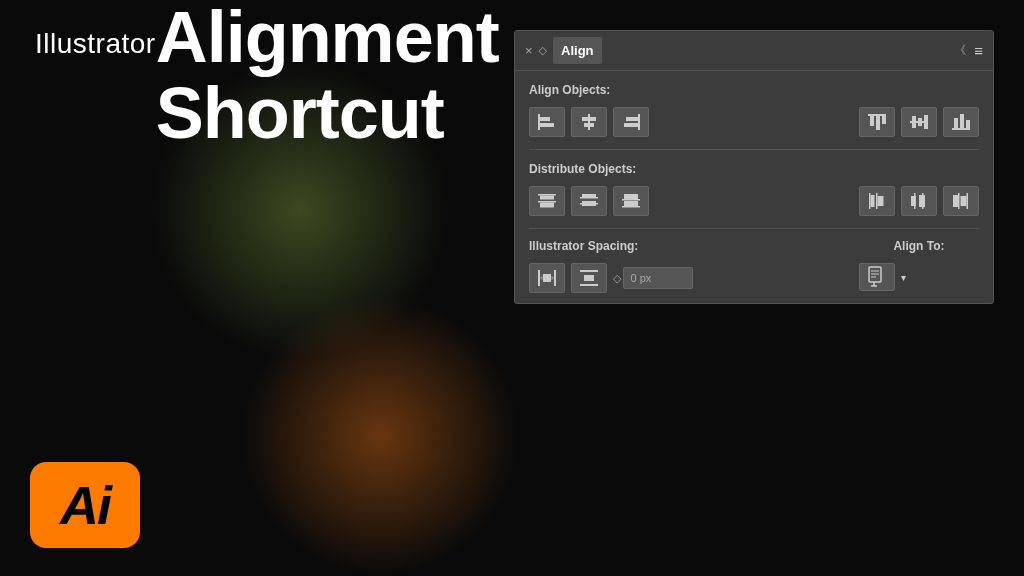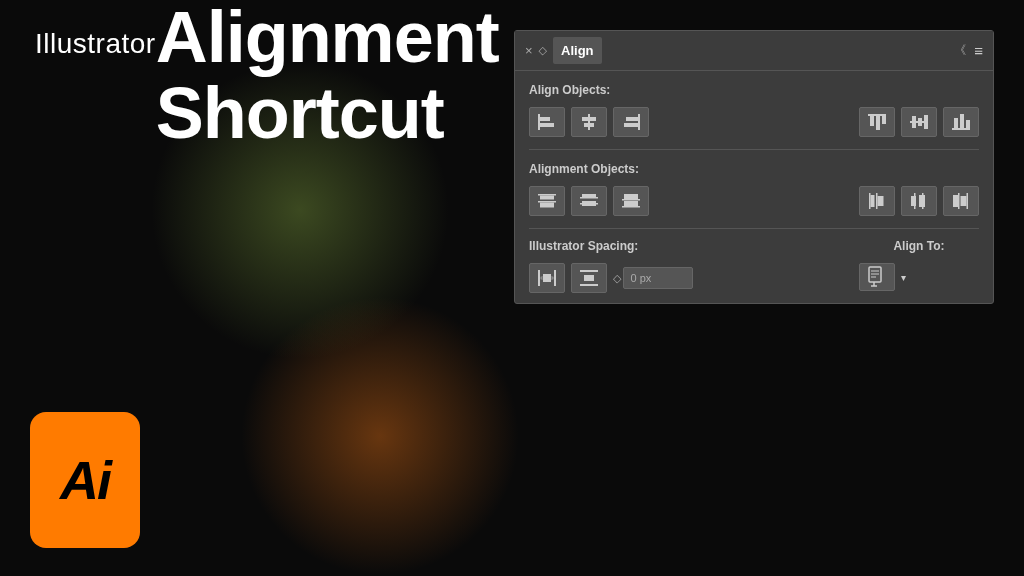--- a/index.html
+++ b/index.html
@@ -69,21 +69,21 @@
       margin-left: 0px;
       letter-spacing: -1px;
     }
 
     
     .ai-logo {
       position: absolute;
       bottom: 28px;
       left: 30px;
       width: 110px;
-      height: 136px;
+      height: 86px;
       background: #FF7B00;
       border-radius: 16px;
       display: flex;
       align-items: center;
       justify-content: center;
     }
 
     .ai-logo-text {
       color: #000000;
       font-size: 54px;
@@ -353,21 +353,21 @@
           <rect x="10" y="2" width="4" height="14" fill="#ccc"></rect>
           <rect x="16" y="8" width="4" height="8" fill="#ccc"></rect>
         </svg>
       </div>
     </div>
   </div>
 
   <div class="panel-divider"></div>
 
   <div class="panel-section">
-    <div class="section-label">Alignment Objects:</div>
+    <div class="section-label">Distribute Objects:</div>
     <div class="icon-row">
 
       <div class="align-btn">
         <svg width="22" height="20" viewBox="0 0 22 20" class="icon-svg">
           <rect x="2" y="3" width="18" height="1.5" fill="#ccc"></rect>
           <rect x="4" y="4.5" width="14" height="4" fill="#ccc"></rect>
           <rect x="2" y="10" width="18" height="1.5" fill="#ccc"></rect>
           <rect x="4" y="11.5" width="14" height="5" fill="#ccc"></rect>
         </svg>
       </div>

